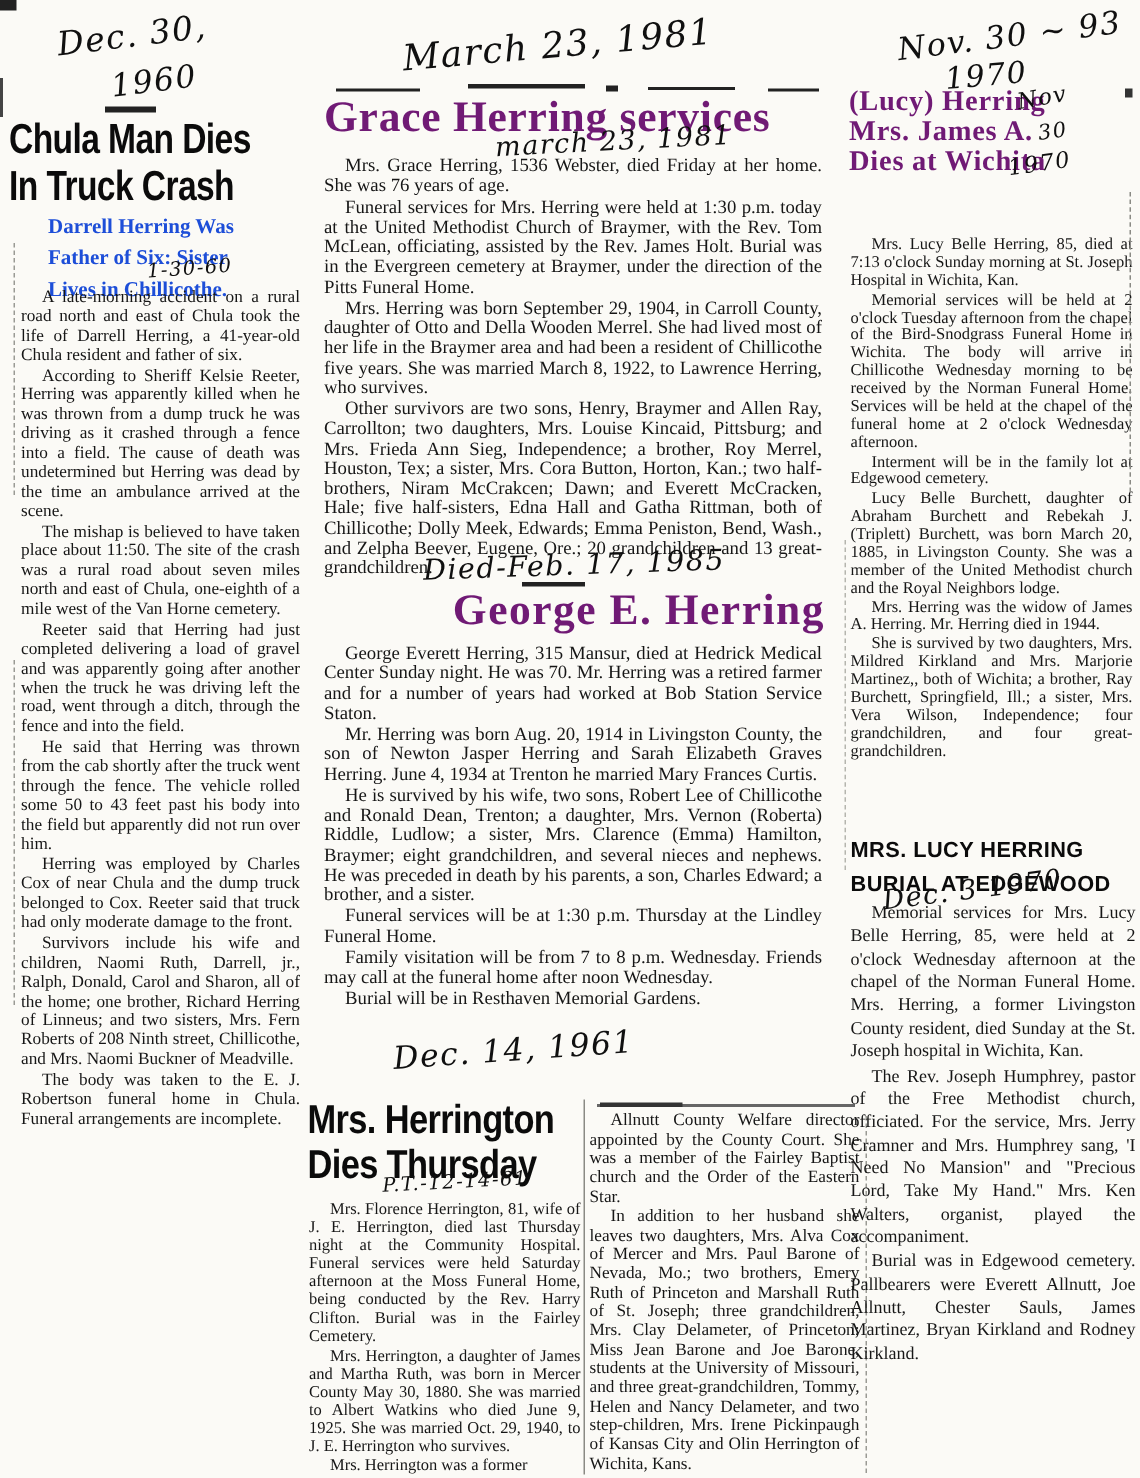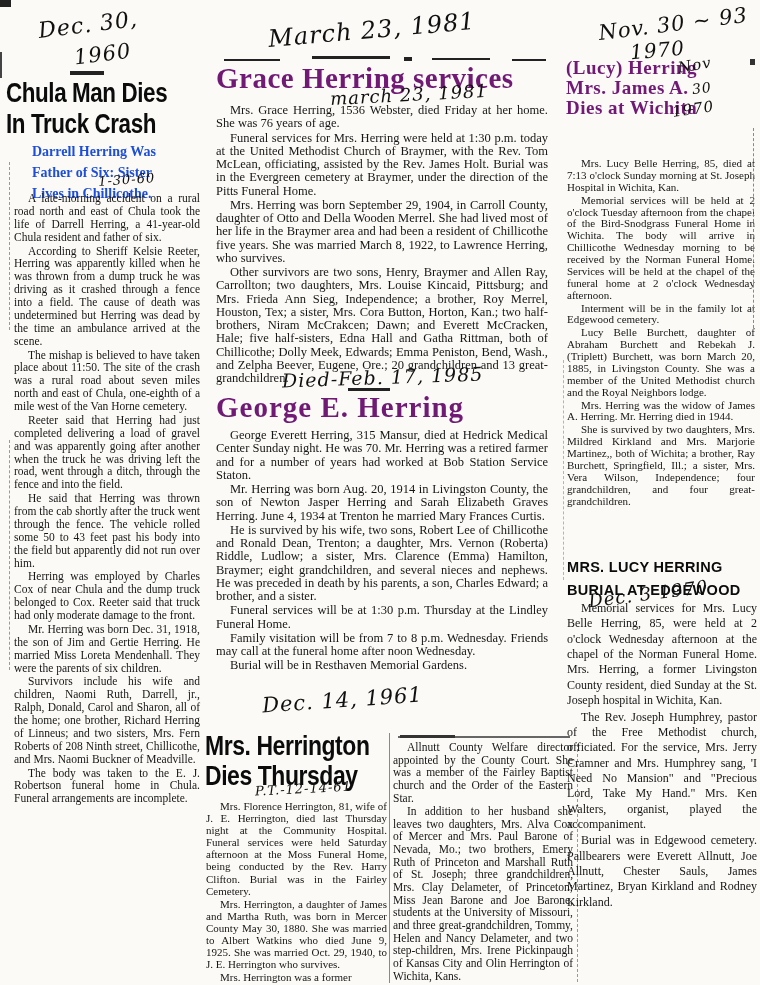--- a/index.html
+++ b/index.html
@@ -62,21 +62,20 @@
   <div class="rule-dashed" style="left:9px;top:162px;height:168px;"></div>
   <div class="rule-dashed" style="left:9px;top:440px;height:230px;"></div>
 
   <div class="body-text" style="left:14px;top:192px;width:186px;font-size:11.5px;line-height:1.12;">
       <p>A late-morning accident on a rural road north and east of Chula took the life of Darrell Herring, a 41-year-old Chula resident and father of six.</p>
       <p>According to Sheriff Kelsie Reeter, Herring was apparently killed when he was thrown from a dump truck he was driving as it crashed through a fence into a field. The cause of death was undetermined but Herring was dead by the time an ambulance arrived at the scene.</p>
       <p>The mishap is believed to have taken place about 11:50. The site of the crash was a rural road about seven miles north and east of Chula, one-eighth of a mile west of the Van Horne cemetery.</p>
       <p>Reeter said that Herring had just completed delivering a load of gravel and was apparently going after another when the truck he was driving left the road, went through a ditch, through the fence and into the field.</p>
       <p>He said that Herring was thrown from the cab shortly after the truck went through the fence. The vehicle rolled some 50 to 43 feet past his body into the field but apparently did not run over him.</p>
       <p>Herring was employed by Charles Cox of near Chula and the dump truck belonged to Cox. Reeter said that truck had only moderate damage to the front.</p>
-      <p>Mr. Herring was born Dec. 31, 1918, the son of Jim and Gertie Herring. He married Miss Loreta Mendenhall. They were the parents of six children.</p>
       <p>Survivors include his wife and children, Naomi Ruth, Darrell, jr., Ralph, Donald, Carol and Sharon, all of the home; one brother, Richard Herring of Linneus; and two sisters, Mrs. Fern Roberts of 208 Ninth street, Chillicothe, and Mrs. Naomi Buckner of Meadville.</p>
       <p>The body was taken to the E. J. Robertson funeral home in Chula. Funeral arrangements are incomplete.</p>
     </div>
 
   <div class="hand" style="left:268px;top:16px;font-size:24px;transform:rotate(-5deg);">March 23, 1981</div>
 
   <div class="mark" style="left:224px;top:59px;width:56px;height:2px;"></div>
   <div class="mark" style="left:312px;top:56px;width:78px;height:3px;"></div>
   <div class="mark" style="left:404px;top:57px;width:8px;height:4px;"></div>
   <div class="mark" style="left:432px;top:58px;width:58px;height:2px;"></div>
@@ -90,21 +89,21 @@
       <p>Mrs. Grace Herring, 1536 Webster, died Friday at her home. She was 76 years of age.</p>
       <p>Funeral services for Mrs. Herring were held at 1:30 p.m. today at the United Methodist Church of Braymer, with the Rev. Tom McLean, officiating, assisted by the Rev. James Holt. Burial was in the Evergreen cemetery at Braymer, under the direction of the Pitts Funeral Home.</p>
       <p>Mrs. Herring was born September 29, 1904, in Carroll County, daughter of Otto and Della Wooden Merrel. She had lived most of her life in the Braymer area and had been a resident of Chillicothe five years. She was married March 8, 1922, to Lawrence Herring, who survives.</p>
       <p>Other survivors are two sons, Henry, Braymer and Allen Ray, Carrollton; two daughters, Mrs. Louise Kincaid, Pittsburg; and Mrs. Frieda Ann Sieg, Independence; a brother, Roy Merrel, Houston, Tex; a sister, Mrs. Cora Button, Horton, Kan.; two half-brothers, Niram McCrakcen; Dawn; and Everett McCracken, Hale; five half-sisters, Edna Hall and Gatha Rittman, both of Chillicothe; Dolly Meek, Edwards; Emma Peniston, Bend, Wash., and Zelpha Beever, Eugene, Ore.; 20 grandchildren and 13 great-grandchildren.</p>
     </div>
 
   <div class="hand" style="left:282px;top:366px;font-size:19px;transform:rotate(-2deg);">Died-Feb. 17, 1985</div>
 
   <div class="mark" style="left:348px;top:388px;width:42px;height:3px;"></div>
 
-  <div class="hl-serif" style="left:216px;top:391px;width:334px;font-size:29px;text-align:left;letter-spacing:1px;">George E. Herring</div>
+  <div class="hl-serif" style="left:216px;top:391px;width:334px;font-size:29px;text-align:right;letter-spacing:1px;">George E. Herring</div>
 
   <div class="body-text" style="left:216px;top:429px;width:332px;font-size:12.5px;line-height:1.06;">
       <p>George Everett Herring, 315 Mansur, died at Hedrick Medical Center Sunday night. He was 70. Mr. Herring was a retired farmer and for a number of years had worked at Bob Station Service Staton.</p>
       <p>Mr. Herring was born Aug. 20, 1914 in Livingston County, the son of Newton Jasper Herring and Sarah Elizabeth Graves Herring. June 4, 1934 at Trenton he married Mary Frances Curtis.</p>
       <p>He is survived by his wife, two sons, Robert Lee of Chillicothe and Ronald Dean, Trenton; a daughter, Mrs. Vernon (Roberta) Riddle, Ludlow; a sister, Mrs. Clarence (Emma) Hamilton, Braymer; eight grandchildren, and several nieces and nephews. He was preceded in death by his parents, a son, Charles Edward; a brother, and a sister.</p>
       <p>Funeral services will be at 1:30 p.m. Thursday at the Lindley Funeral Home.</p>
       <p>Family visitation will be from 7 to 8 p.m. Wednesday. Friends may call at the funeral home after noon Wednesday.</p>
       <p>Burial will be in Resthaven Memorial Gardens.</p>
     </div>
 

